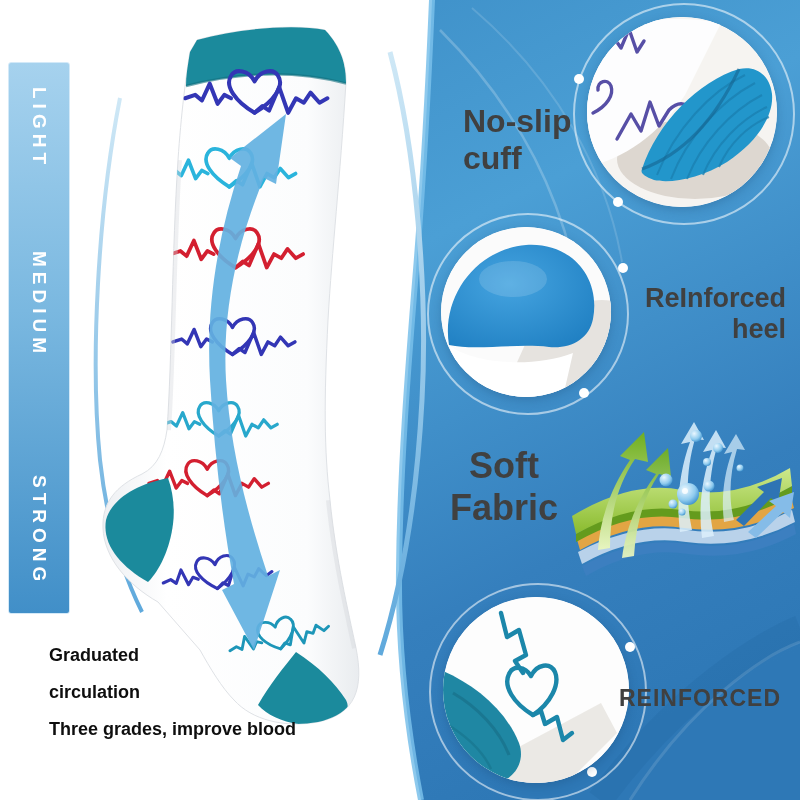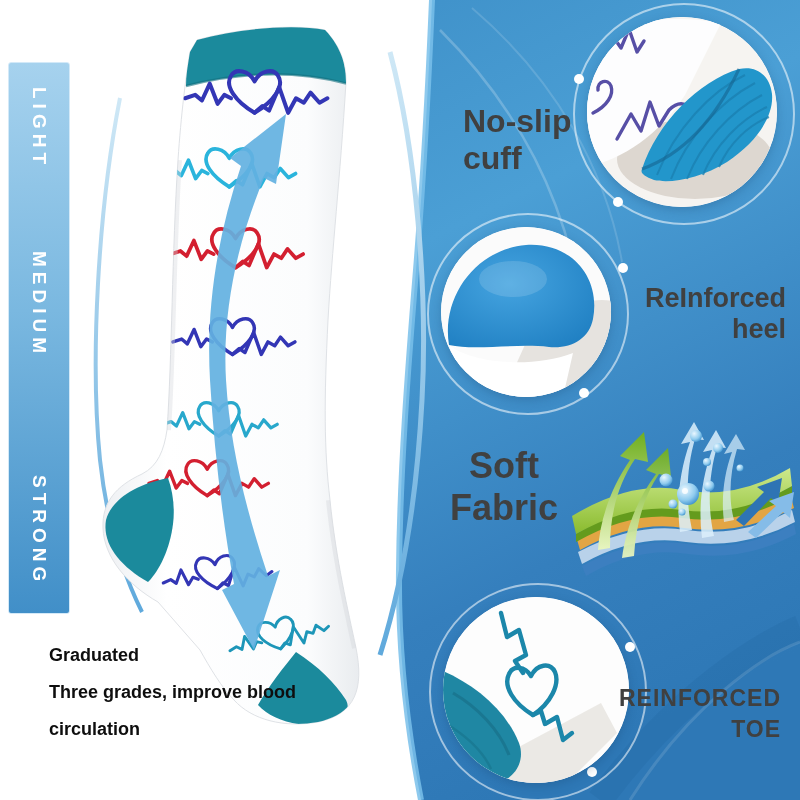--- a/index.html
+++ b/index.html
@@ -231,22 +231,21 @@
   <div id="feat-heel" class="abs feat">
     <div>ReInforced</div>
     <div>heel</div>
   </div>
   <div id="feat-fabric" class="abs feat">
     <div>Soft</div>
     <div>Fabric</div>
   </div>
   <div id="feat-toe" class="abs feat">
     <div>REINFORCED</div>
-    <div>TOE</div>
   </div>
 
   <div id="caption" class="abs">
     <div>Graduated</div>
+    <div>circulation</div>
     <div>Three grades, improve blood</div>
-    <div>circulation</div>
   </div>
 
 </div>
 
 </body></html>

